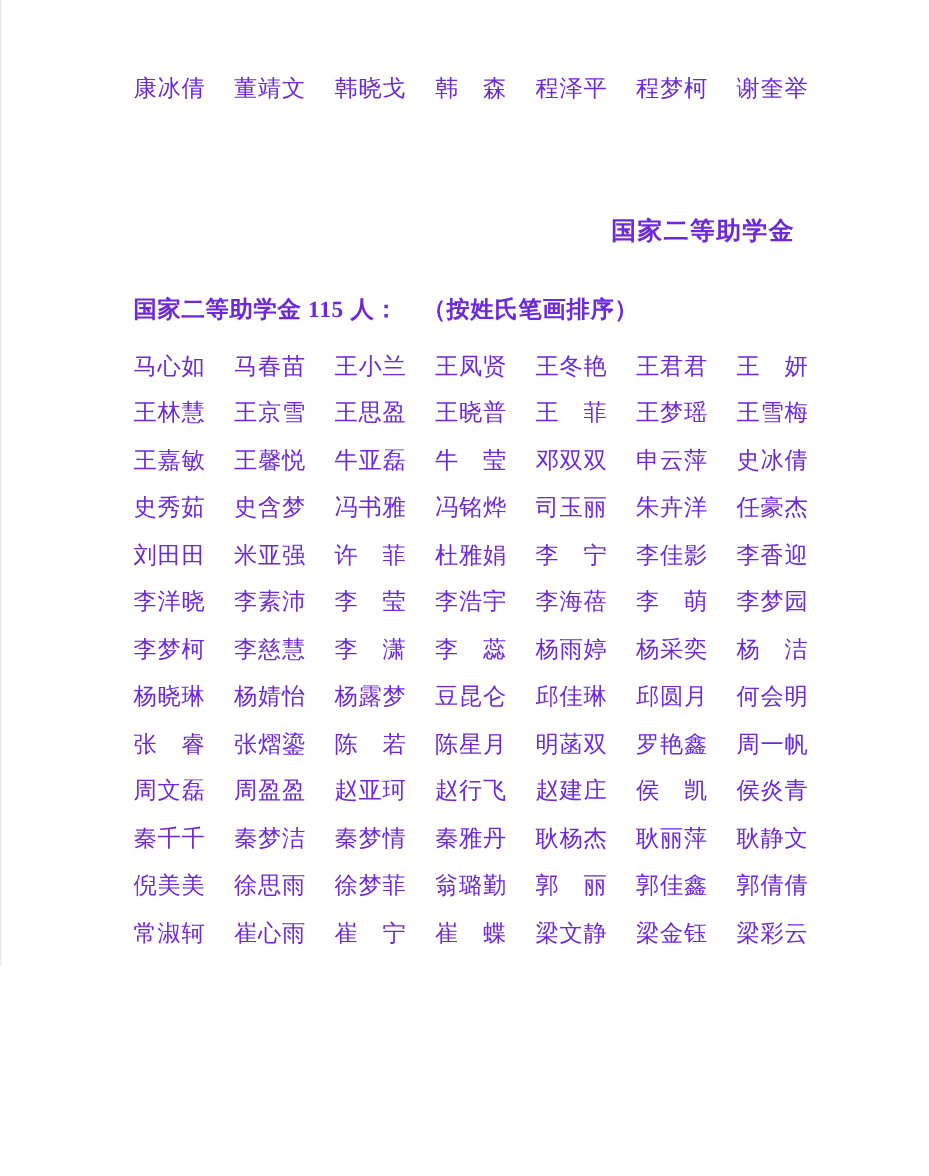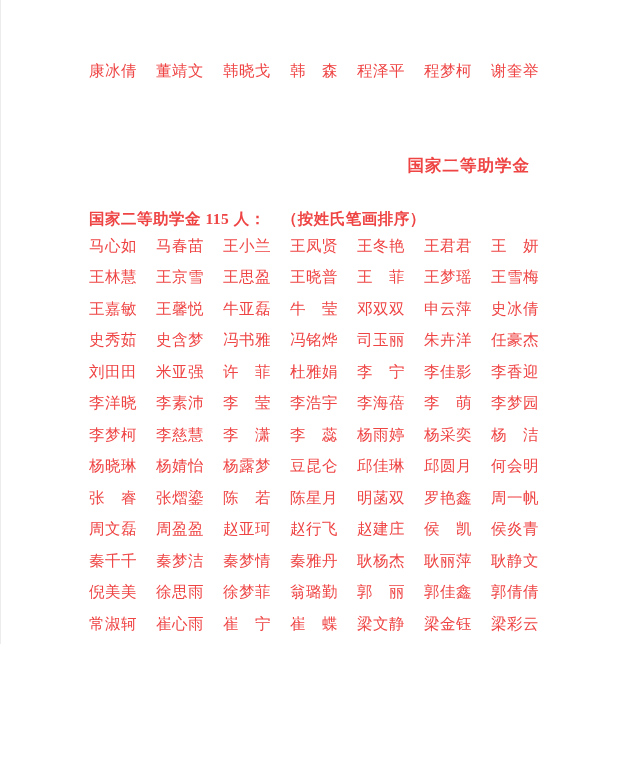--- a/index.html
+++ b/index.html
@@ -3,24 +3,24 @@
 <meta charset="utf-8">
 <style>
   html, body { margin: 0; padding: 0; background: #ffffff; }
   .page {
     position: relative;
     width: 619px;
     height: 644px;
     box-sizing: border-box;
     background: #ffffff;
     border-left: 1px solid #ececec;
-    padding: 12px 89px 0 88px;
+    padding: 0 89px 0 88px;
     overflow: hidden;
     font-family: "Liberation Serif", "DejaVu Serif", serif;
-    color: #ef4444;
+    color: #6d28d9;
   }
   .name-row {
     display: flex;
     gap: 19px;
     height: 31.5px;
     align-items: center;
     font-size: 15.5px;
     letter-spacing: 0.5px;
   }
   .name { white-space: pre; }
@@ -34,21 +34,21 @@
     letter-spacing: 1px;
   }
   .list-heading {
     margin-top: 31px;
     font-weight: 700;
     font-size: 15.5px;
     line-height: 21px;
     letter-spacing: 0.5px;
     white-space: pre;
   }
-  .name-list { margin-top: 2px; }
+  .name-list { margin-top: 12px; }
 </style>
 </head>
 <body>
 
 <div class="page">
 
   <div class="cont-list">
       <div class="name-row">
         <span class="name">康冰倩</span>
         <span class="name">董靖文</span>

